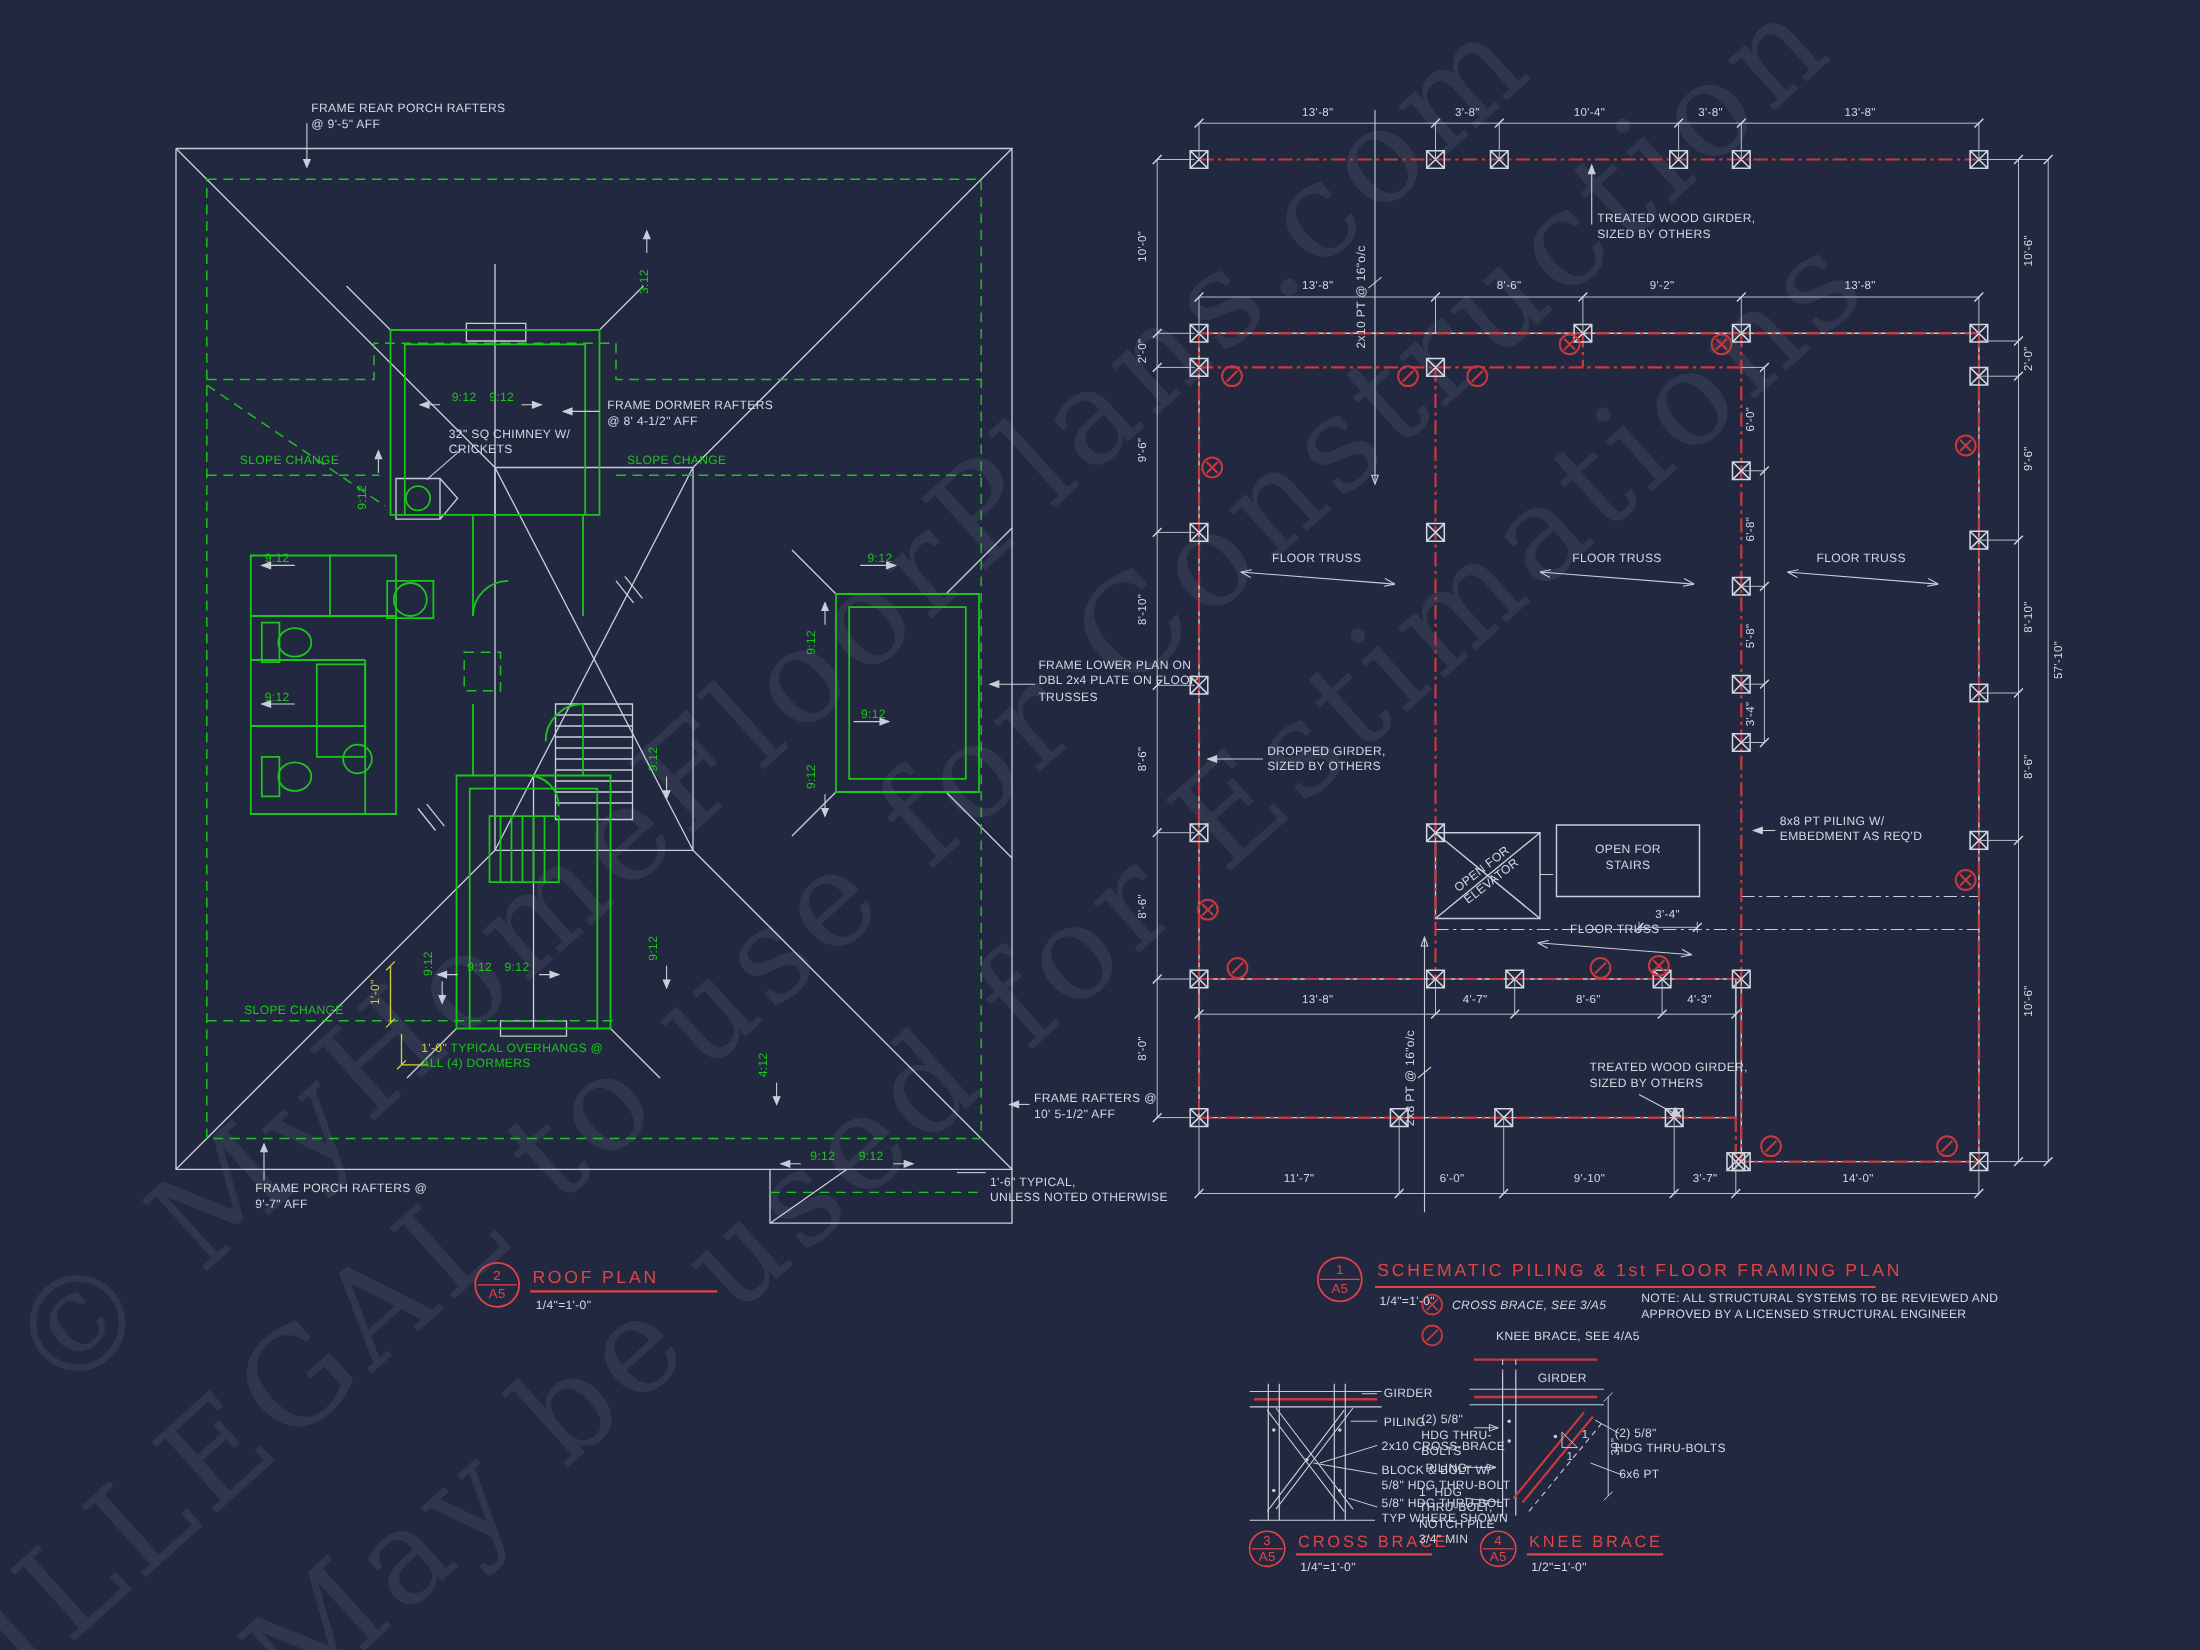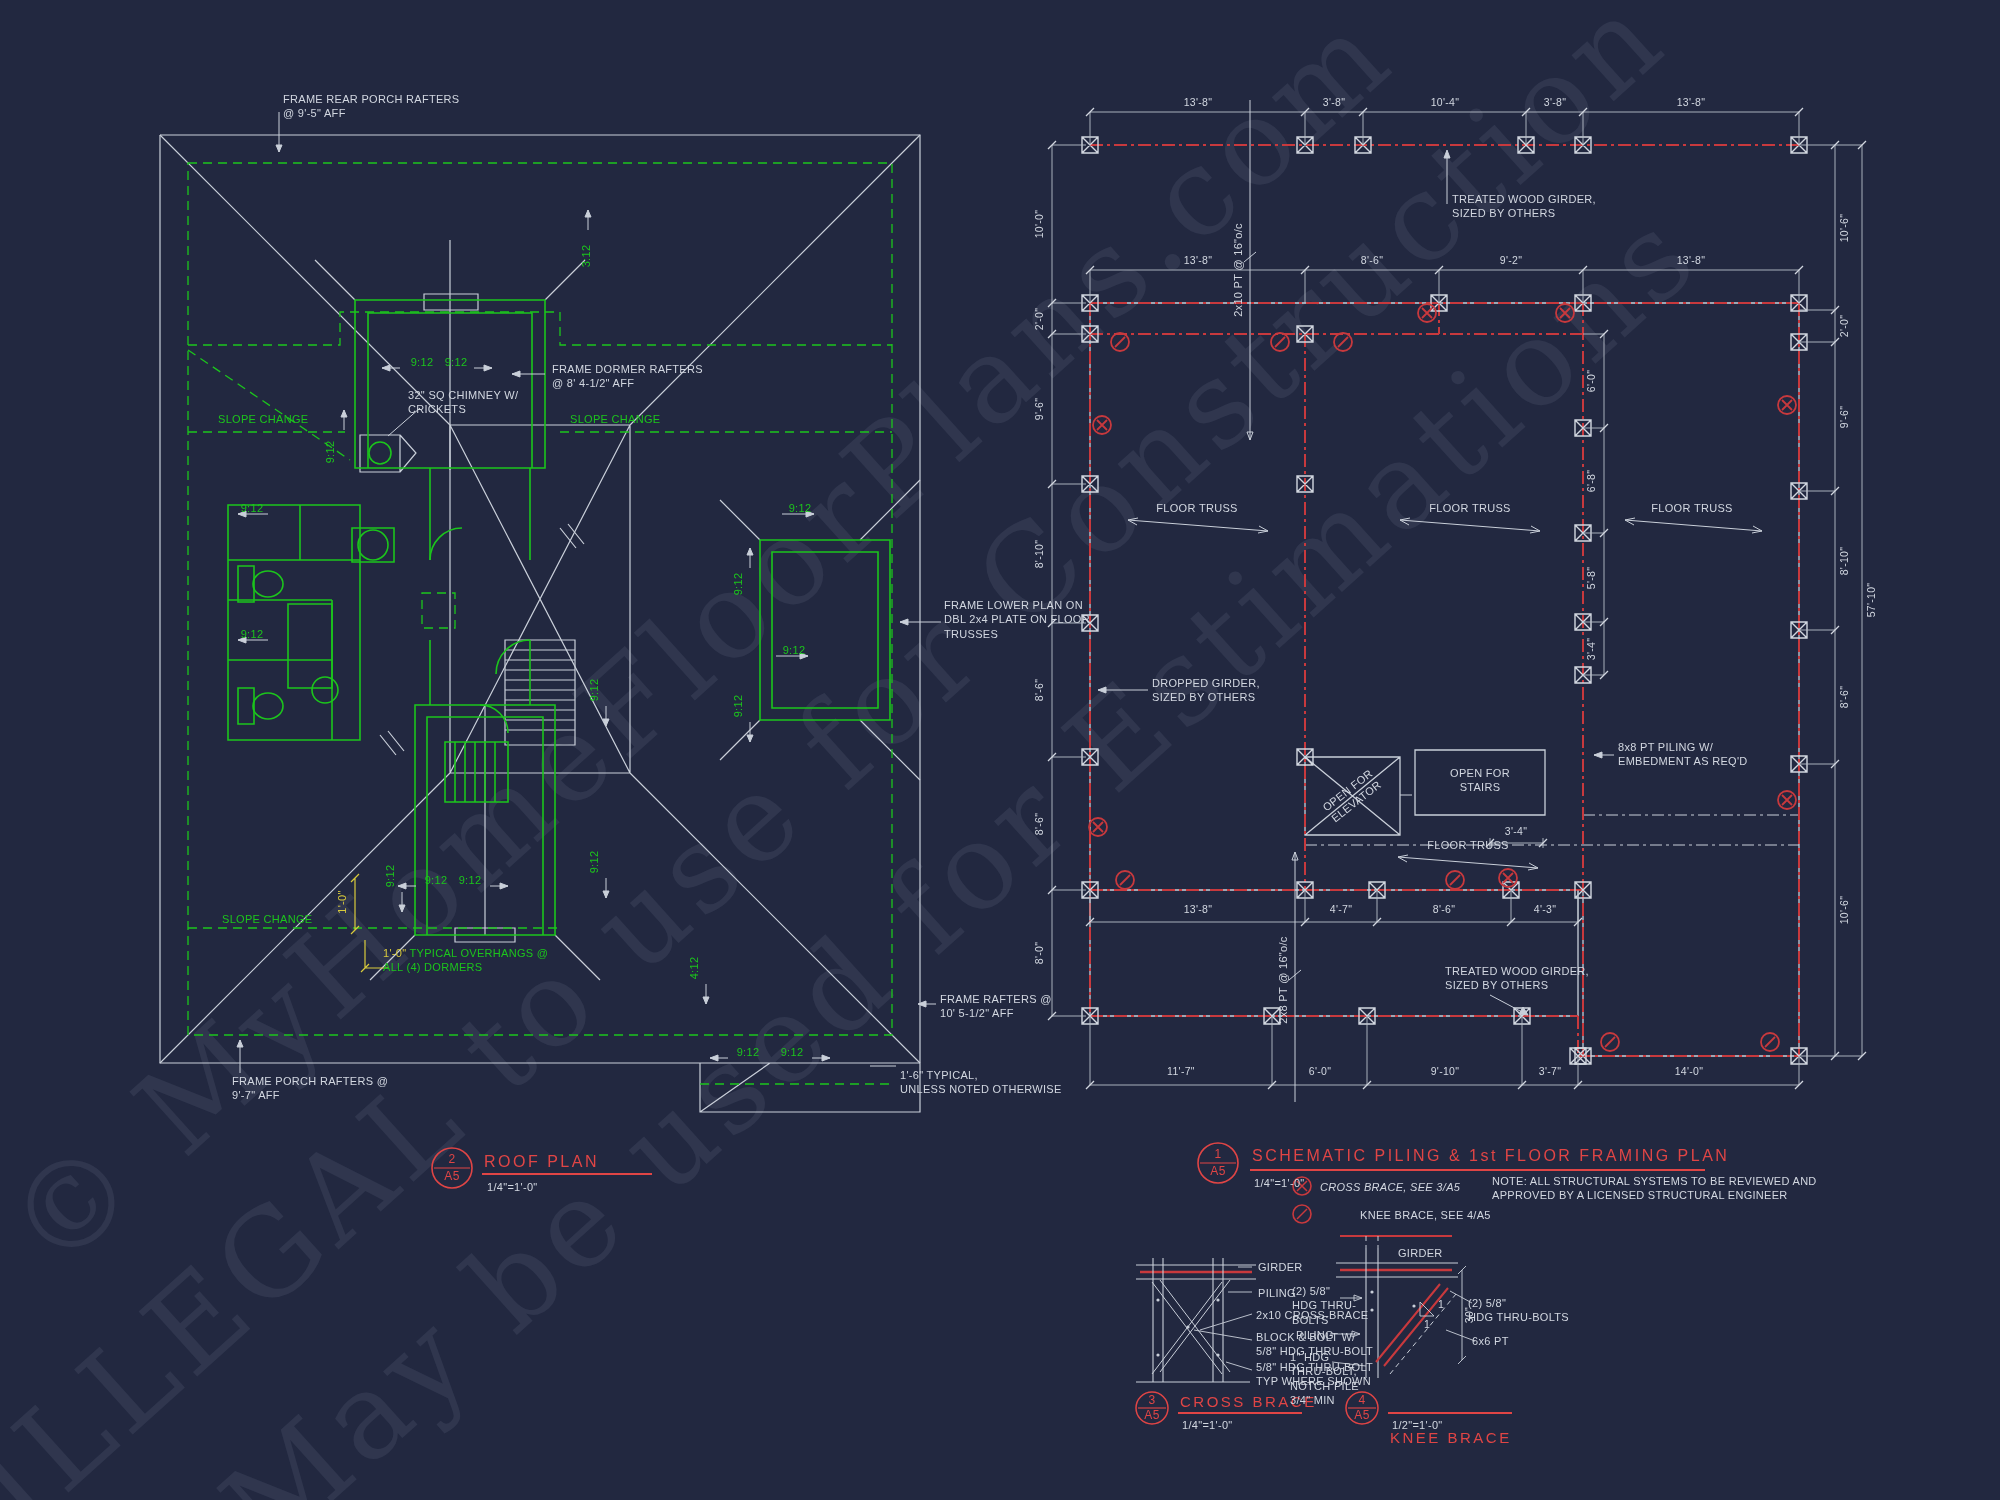--- a/index.html
+++ b/index.html
@@ -365,16 +365,16 @@
 NOTCH PILE
 3/4" MIN</div>
 <div class="t" style="left:1468px;top:1296px;">(2) 5/8"
 HDG THRU-BOLTS</div>
 <div class="t" style="left:1472px;top:1334px;">6x6 PT</div>
 <div class="t d rot" style="left:1470px;top:1315px;">30"</div>
 <div class="t d" style="left:1438px;top:1298px;">1</div>
 <div class="t d" style="left:1424px;top:1318px;">1</div>
 <div class="t cnum c" style="left:1362px;top:1401px;">4</div>
 <div class="t cnum c" style="left:1362px;top:1416px;">A5</div>
-<div class="t title" style="left:1390px;top:1392px;font-size:15px;margin-top:36px;">KNEE BRACE</div>
+<div class="t title" style="left:1390px;top:1392px;font-size:15px;">KNEE BRACE</div>
 <div class="t" style="left:1392px;top:1418px;">1/2"=1'-0"</div>
 
 </div>
 
 </body></html>

